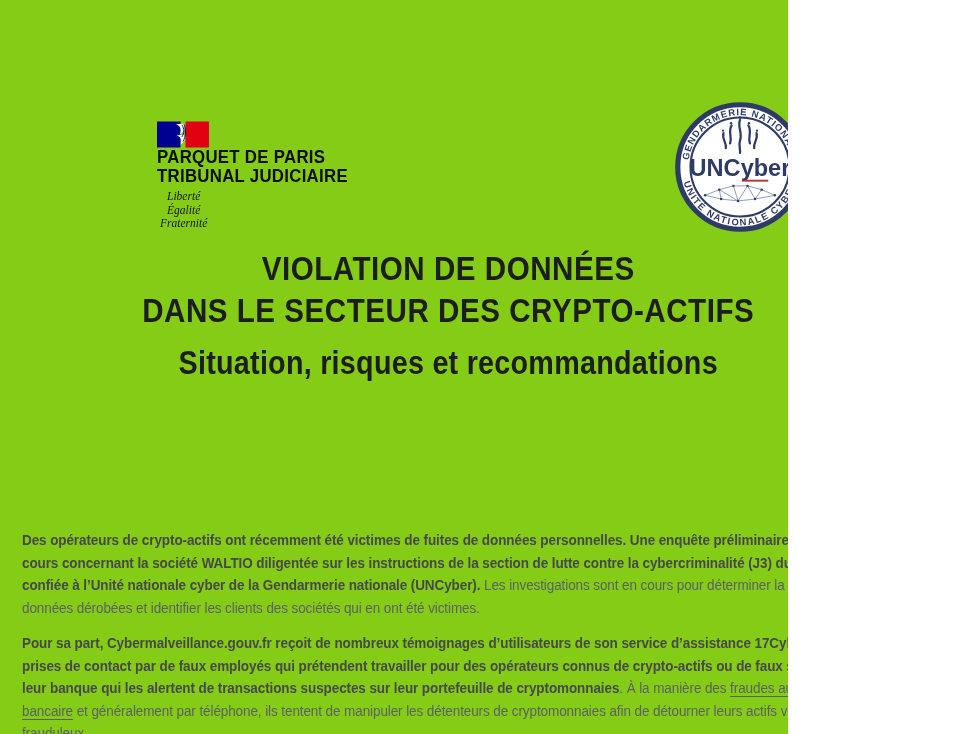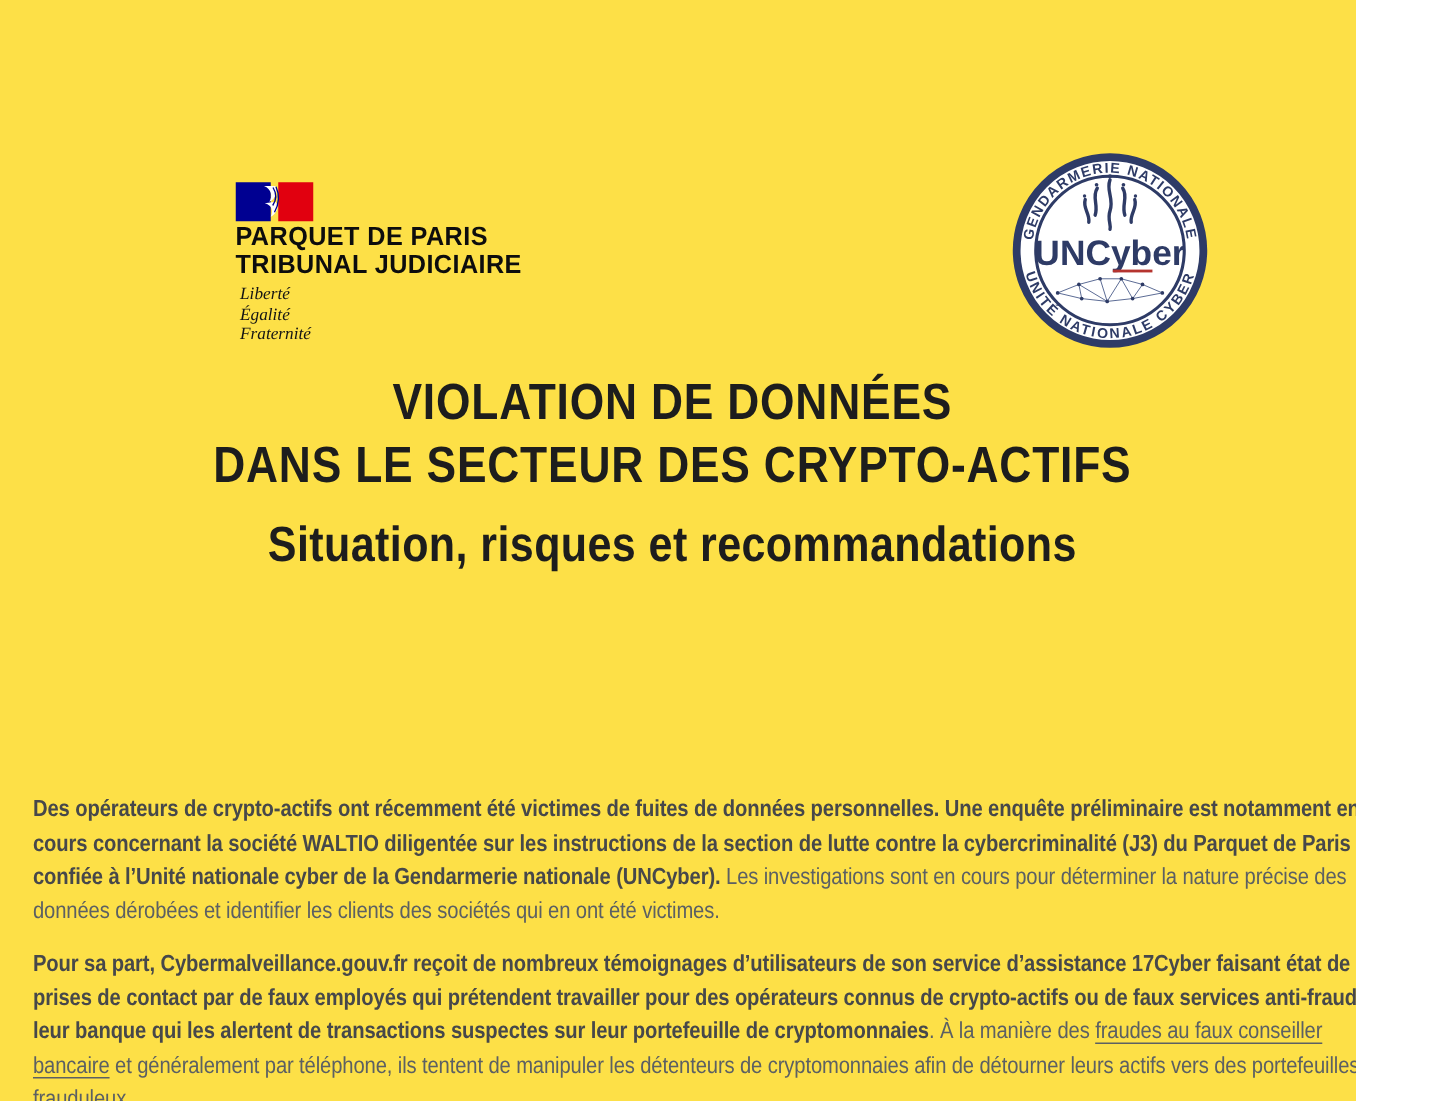--- a/index.html
+++ b/index.html
@@ -1,25 +1,25 @@
 <!DOCTYPE html>
 <html><head>
 <meta charset="utf-8">
 <style>
   html,body{margin:0;padding:0;background:#ffffff;}
-  .page{position:relative;width:904px;height:734px;background:#fde047;overflow:hidden;
+  .page{position:relative;width:788px;height:734px;background:#84cc16;overflow:hidden;
         font-family:"Liberation Sans",sans-serif;}
 
   
   .flag{position:absolute;left:157px;top:121px;width:52px;height:27px;}
   .gov-name{position:absolute;left:157px;top:148px;font-weight:bold;font-size:17.5px;
             line-height:18.5px;color:#0d0d0d;letter-spacing:0.3px;transform:scaleX(0.96);
             transform-origin:0 0;white-space:nowrap;}
   .motto{position:absolute;left:160px;top:190px;font-family:"Liberation Serif",serif;
-         font-style:italic;font-size:11.5px;line-height:13.5px;color:#141414;}
+         font-style:italic;font-size:11.5px;line-height:13.5px;color:#141414;text-align:center;}
   .uncyber{position:absolute;left:674px;top:101px;width:132px;height:132px;}
 
   
   .title{position:absolute;left:8px;top:247px;width:1012px;text-align:center;
          transform:scaleX(0.87);transform-origin:0 0;color:#1d1d1d;font-weight:bold;}
   .title-l12{font-size:34px;line-height:42px;letter-spacing:0.6px;}
   .title-l3{font-size:33px;line-height:40px;margin-top:12px;letter-spacing:0.3px;}
 
   
   .bodytext{position:absolute;left:22px;top:529px;width:1048px;transform:scaleX(0.87);

